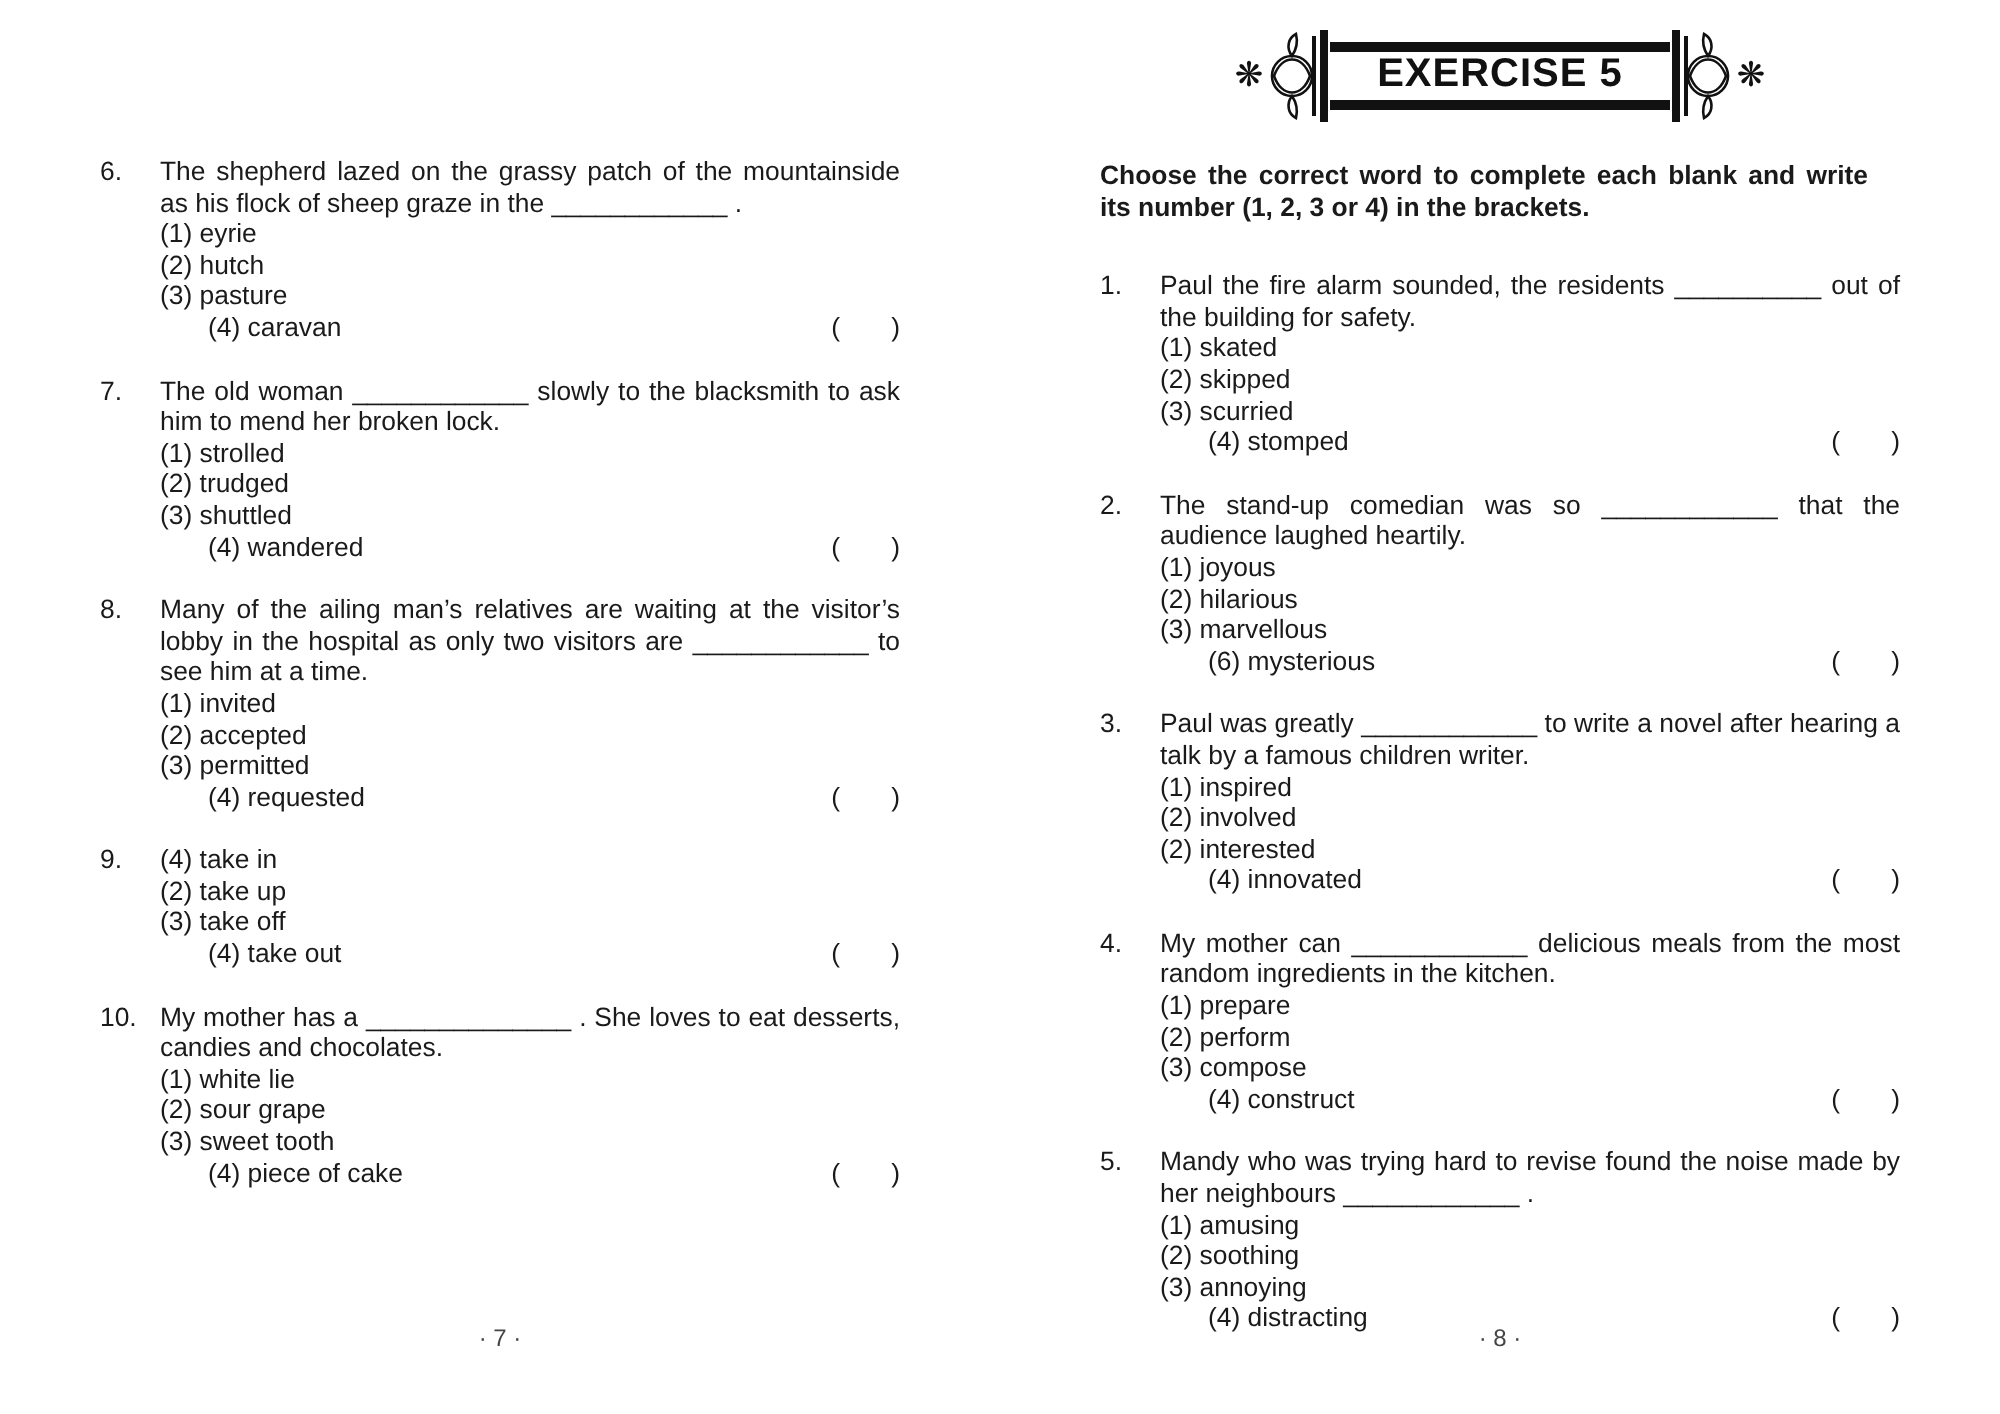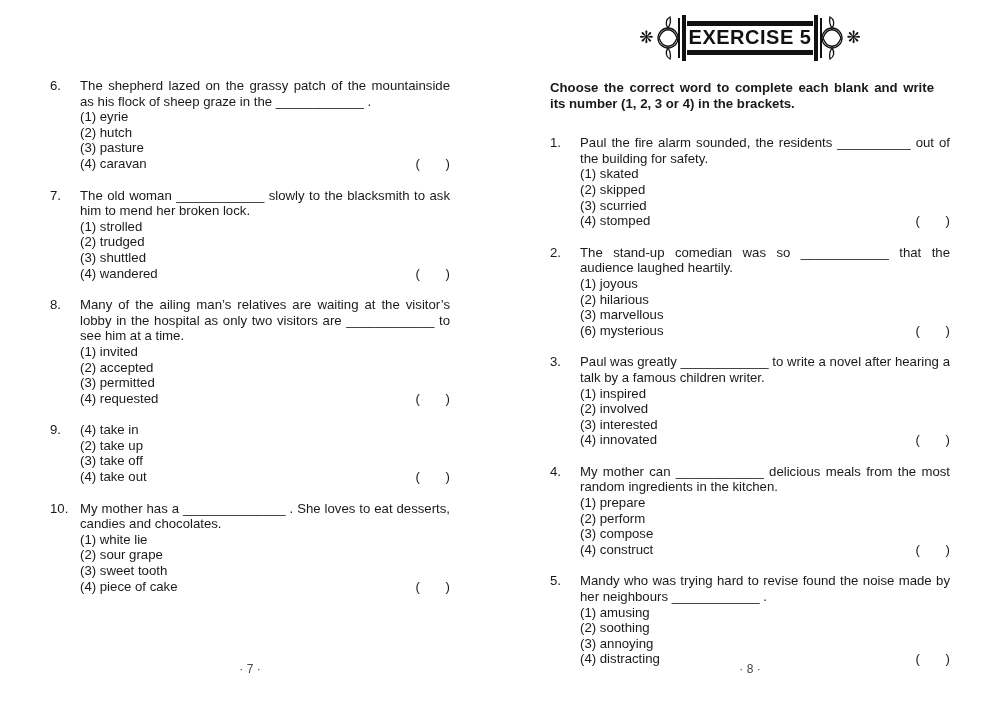--- a/index.html
+++ b/index.html
@@ -24,21 +24,21 @@
   .banner {
     display: flex;
     align-items: center;
     justify-content: center;
     margin-bottom: 17px;
     height: 50px;
   }
   .banner-box {
     border-top: 5px solid #111;
     border-bottom: 5px solid #111;
-    padding: 4px 2px;
+    padding: 4px 24px;
     font-size: 20px;
     font-weight: bold;
     letter-spacing: 0.5px;
     color: #111;
     white-space: nowrap;
   }
   .snowflake {
     font-size: 17px;
     color: #111;
     margin: 0 1px;
@@ -50,21 +50,21 @@
     font-weight: bold;
     text-align: justify;
     margin: 0 16px 24px 0;
   }
 
   .question { display: flex; margin-bottom: 16px; }
   .qnum { width: 30px; flex: none; }
   .qbody { flex: 1; min-width: 0; }
   .qtext { margin: 0; text-align: justify; }
   .opt { white-space: nowrap; }
-  .opt-row { display: flex; justify-content: space-between; align-items: flex-start; }
+  .opt-row { display: flex; justify-content: space-between; align-items: flex-start; margin-left: 24px; }
   .bracket { white-space: pre; }
 
   .page-number {
     position: absolute;
     top: 662px;
     width: 500px;
     text-align: center;
     font-size: 12px;
     color: #454545;
   }
@@ -204,21 +204,21 @@
       </div>
     </div>
   </div>
 
   <div class="question">
     <div class="qnum">3.</div>
     <div class="qbody">
       <p class="qtext">Paul was greatly ____________ to write a novel after hearing a talk by a famous children writer.</p>
       <div class="opt">(1) inspired</div>
       <div class="opt">(2) involved</div>
-      <div class="opt">(3) interested</div>
+      <div class="opt">(2) interested</div>
       <div class="opt-row">
         <span class="opt">(4) innovated</span>
         <span class="bracket">(       )</span>
       </div>
     </div>
   </div>
 
   <div class="question">
     <div class="qnum">4.</div>
     <div class="qbody">

